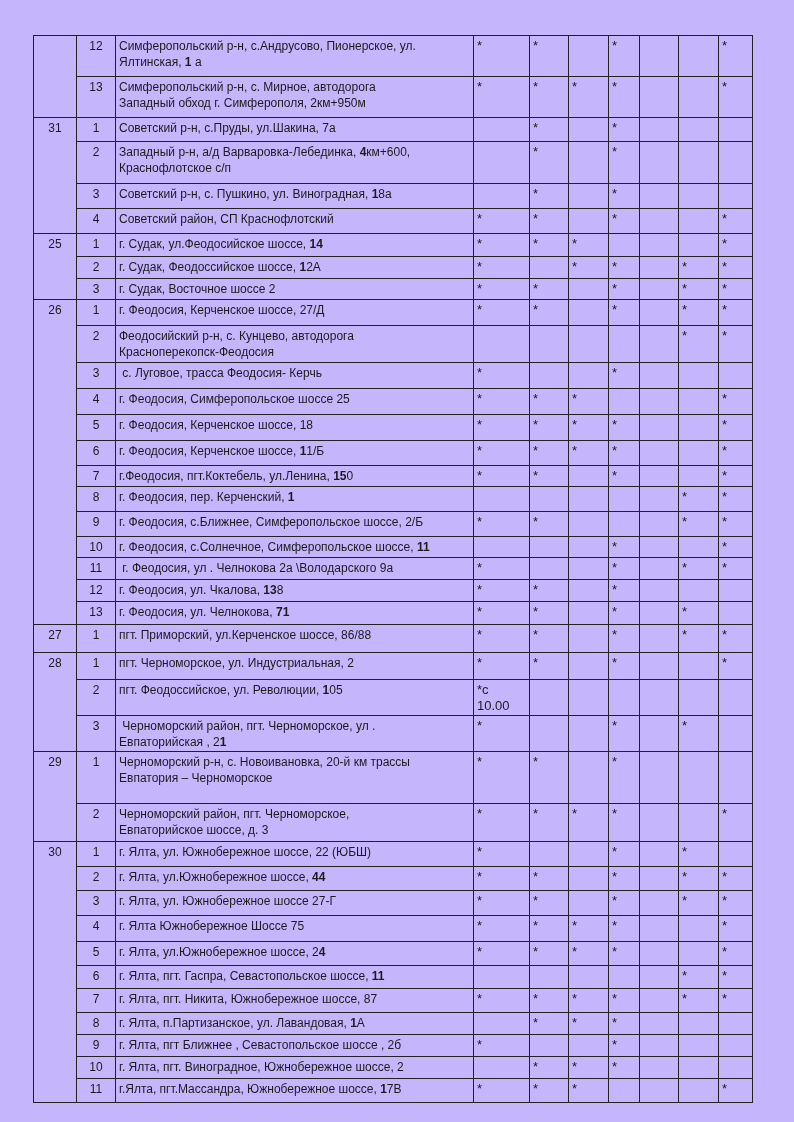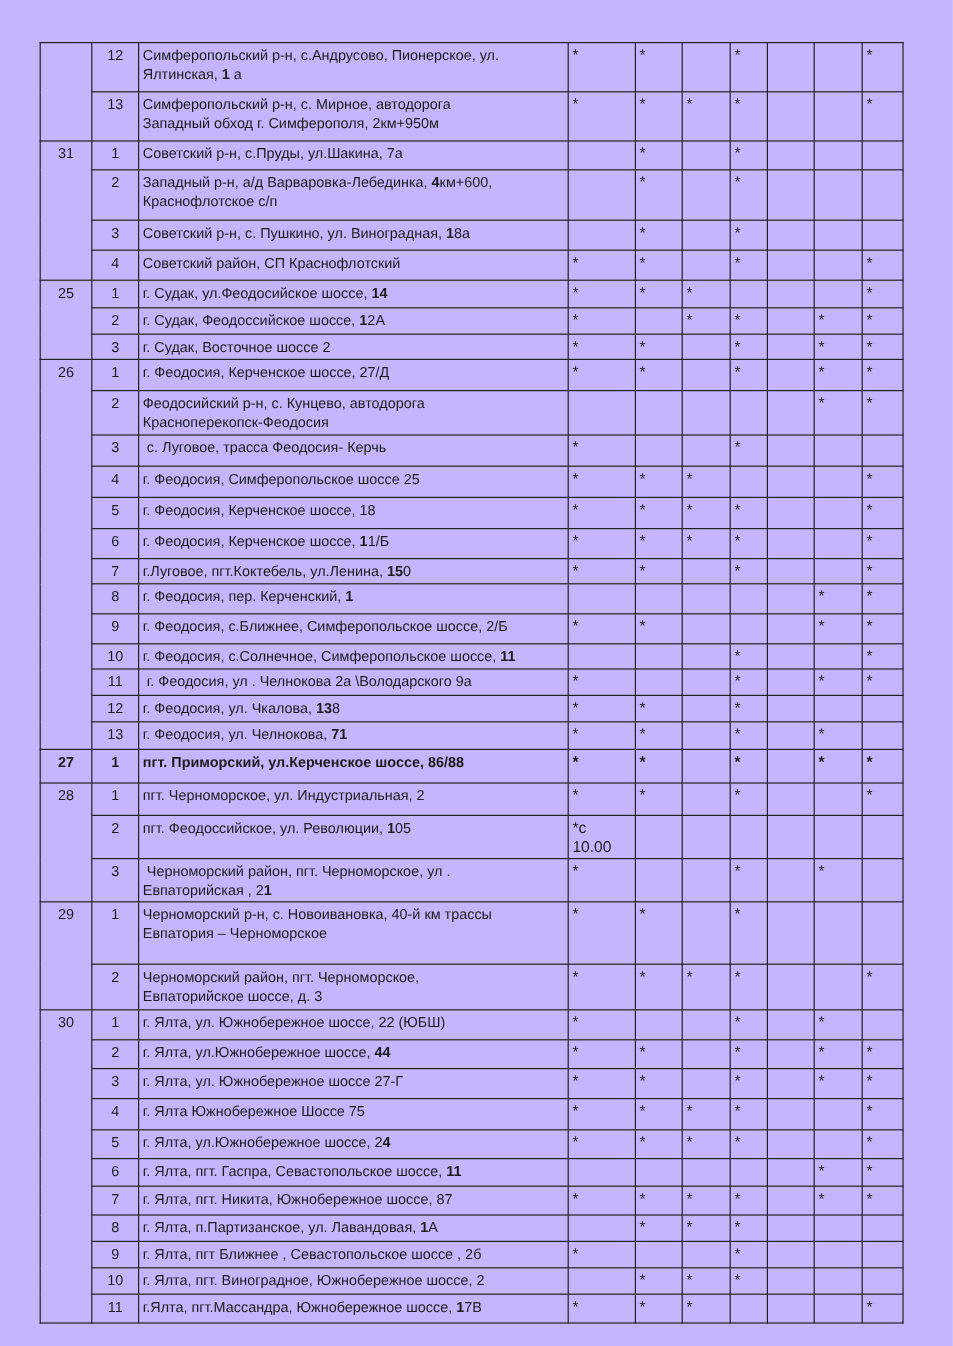--- a/index.html
+++ b/index.html
@@ -210,21 +210,21 @@
           <td class="c-mark">*</td>
           <td class="c-mark">*</td>
           <td class="c-mark">*</td>
           <td class="c-mark">*</td>
           <td class="c-mark"></td>
           <td class="c-mark"></td>
           <td class="c-mark">*</td>
         </tr>
         <tr style="height: 21px;">
           <td class="c-num">7</td>
-          <td class="c-addr"><span>г.Луговое, пгт.Коктебель, ул.Ленина, </span><b>15</b><span>0</span></td>
+          <td class="c-addr"><span>г.Феодосия, пгт.Коктебель, ул.Ленина, </span><b>15</b><span>0</span></td>
           <td class="c-mark">*</td>
           <td class="c-mark">*</td>
           <td class="c-mark"></td>
           <td class="c-mark">*</td>
           <td class="c-mark"></td>
           <td class="c-mark"></td>
           <td class="c-mark">*</td>
         </tr>
         <tr style="height: 25px;">
           <td class="c-num">8</td>
@@ -285,21 +285,21 @@
           <td class="c-num">13</td>
           <td class="c-addr"><span>г. Феодосия, ул. Челнокова, </span><b>71</b></td>
           <td class="c-mark">*</td>
           <td class="c-mark">*</td>
           <td class="c-mark"></td>
           <td class="c-mark">*</td>
           <td class="c-mark"></td>
           <td class="c-mark">*</td>
           <td class="c-mark"></td>
         </tr>
-        <tr style="height: 28px; font-weight: bold;">
+        <tr style="height: 28px;">
           <td class="c-group" rowspan="1">27</td>
           <td class="c-num">1</td>
           <td class="c-addr"><span>пгт. Приморский, ул.Керченское шоссе, 86/88</span></td>
           <td class="c-mark">*</td>
           <td class="c-mark">*</td>
           <td class="c-mark"></td>
           <td class="c-mark">*</td>
           <td class="c-mark"></td>
           <td class="c-mark">*</td>
           <td class="c-mark">*</td>
@@ -336,21 +336,21 @@
           <td class="c-mark"></td>
           <td class="c-mark"></td>
           <td class="c-mark">*</td>
           <td class="c-mark"></td>
           <td class="c-mark">*</td>
           <td class="c-mark"></td>
         </tr>
         <tr style="height: 52px;">
           <td class="c-group" rowspan="2">29</td>
           <td class="c-num">1</td>
-          <td class="c-addr"><span>Черноморский р-н, с. Новоивановка, 40-й км трассы
+          <td class="c-addr"><span>Черноморский р-н, с. Новоивановка, 20-й км трассы
 Евпатория – Черноморское</span></td>
           <td class="c-mark">*</td>
           <td class="c-mark">*</td>
           <td class="c-mark"></td>
           <td class="c-mark">*</td>
           <td class="c-mark"></td>
           <td class="c-mark"></td>
           <td class="c-mark"></td>
         </tr>
         <tr style="height: 38px;">

